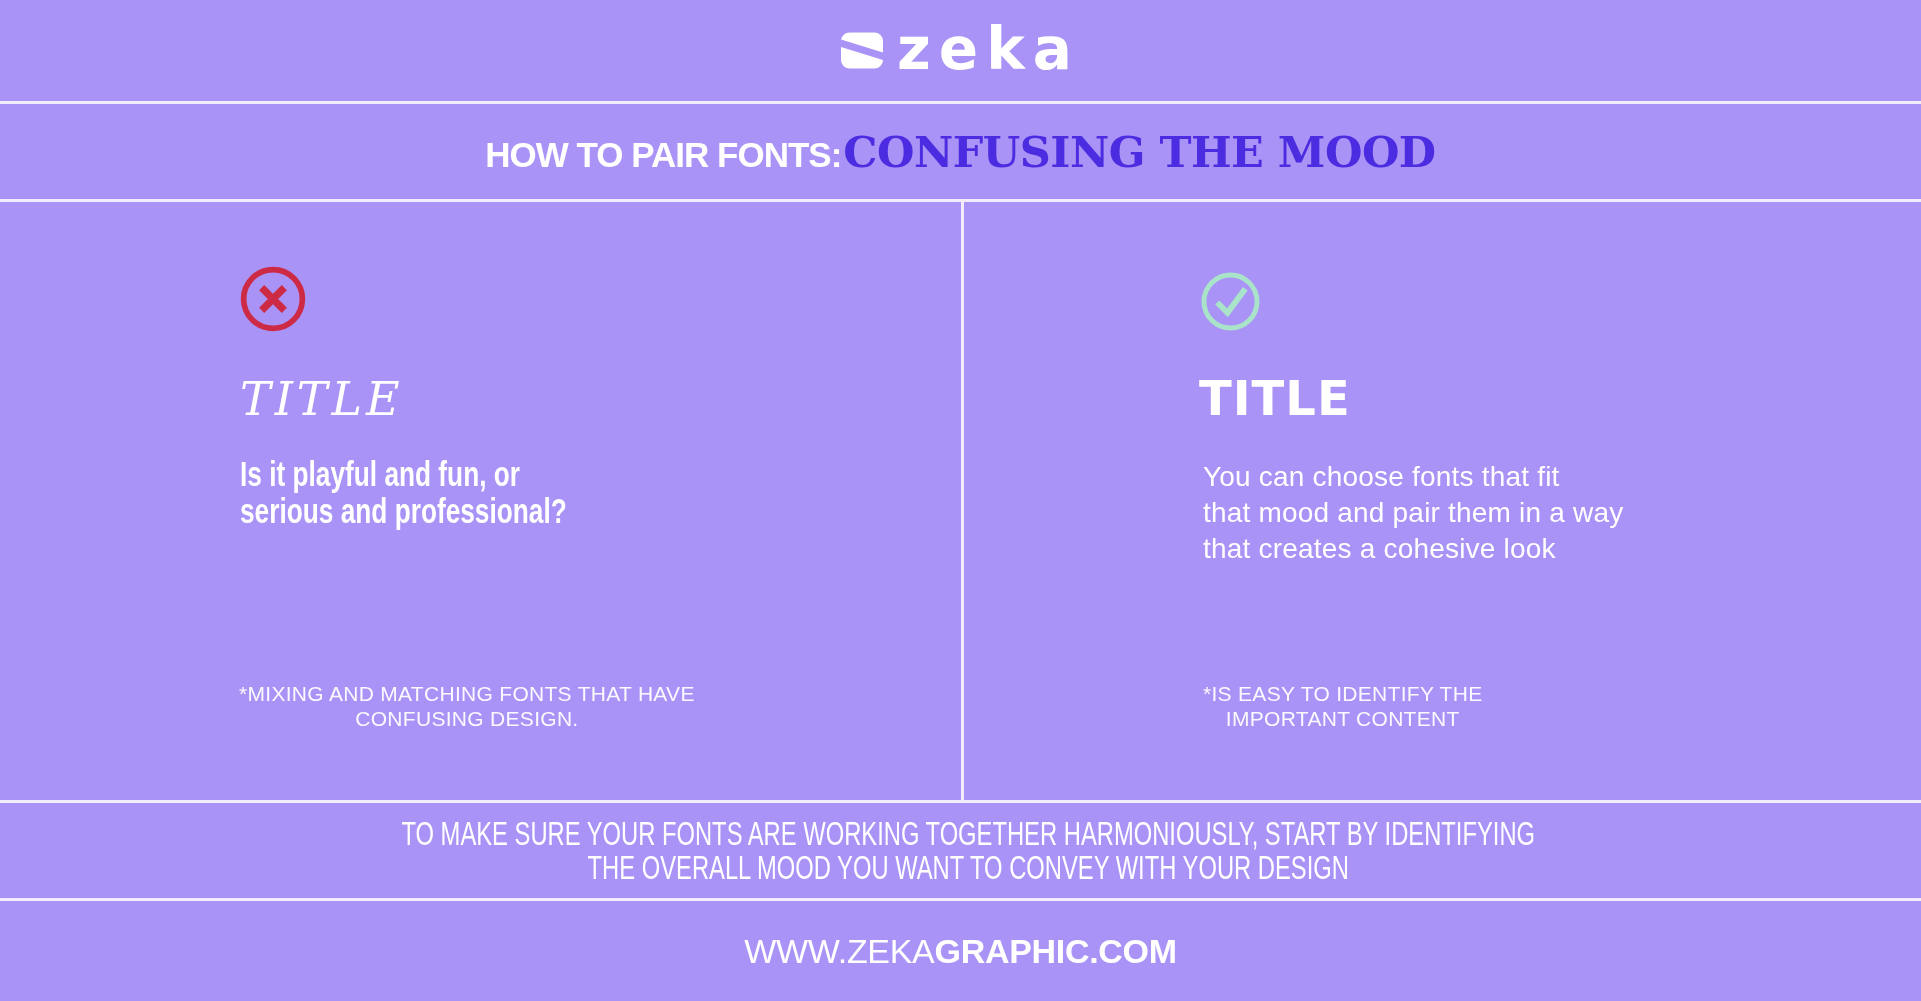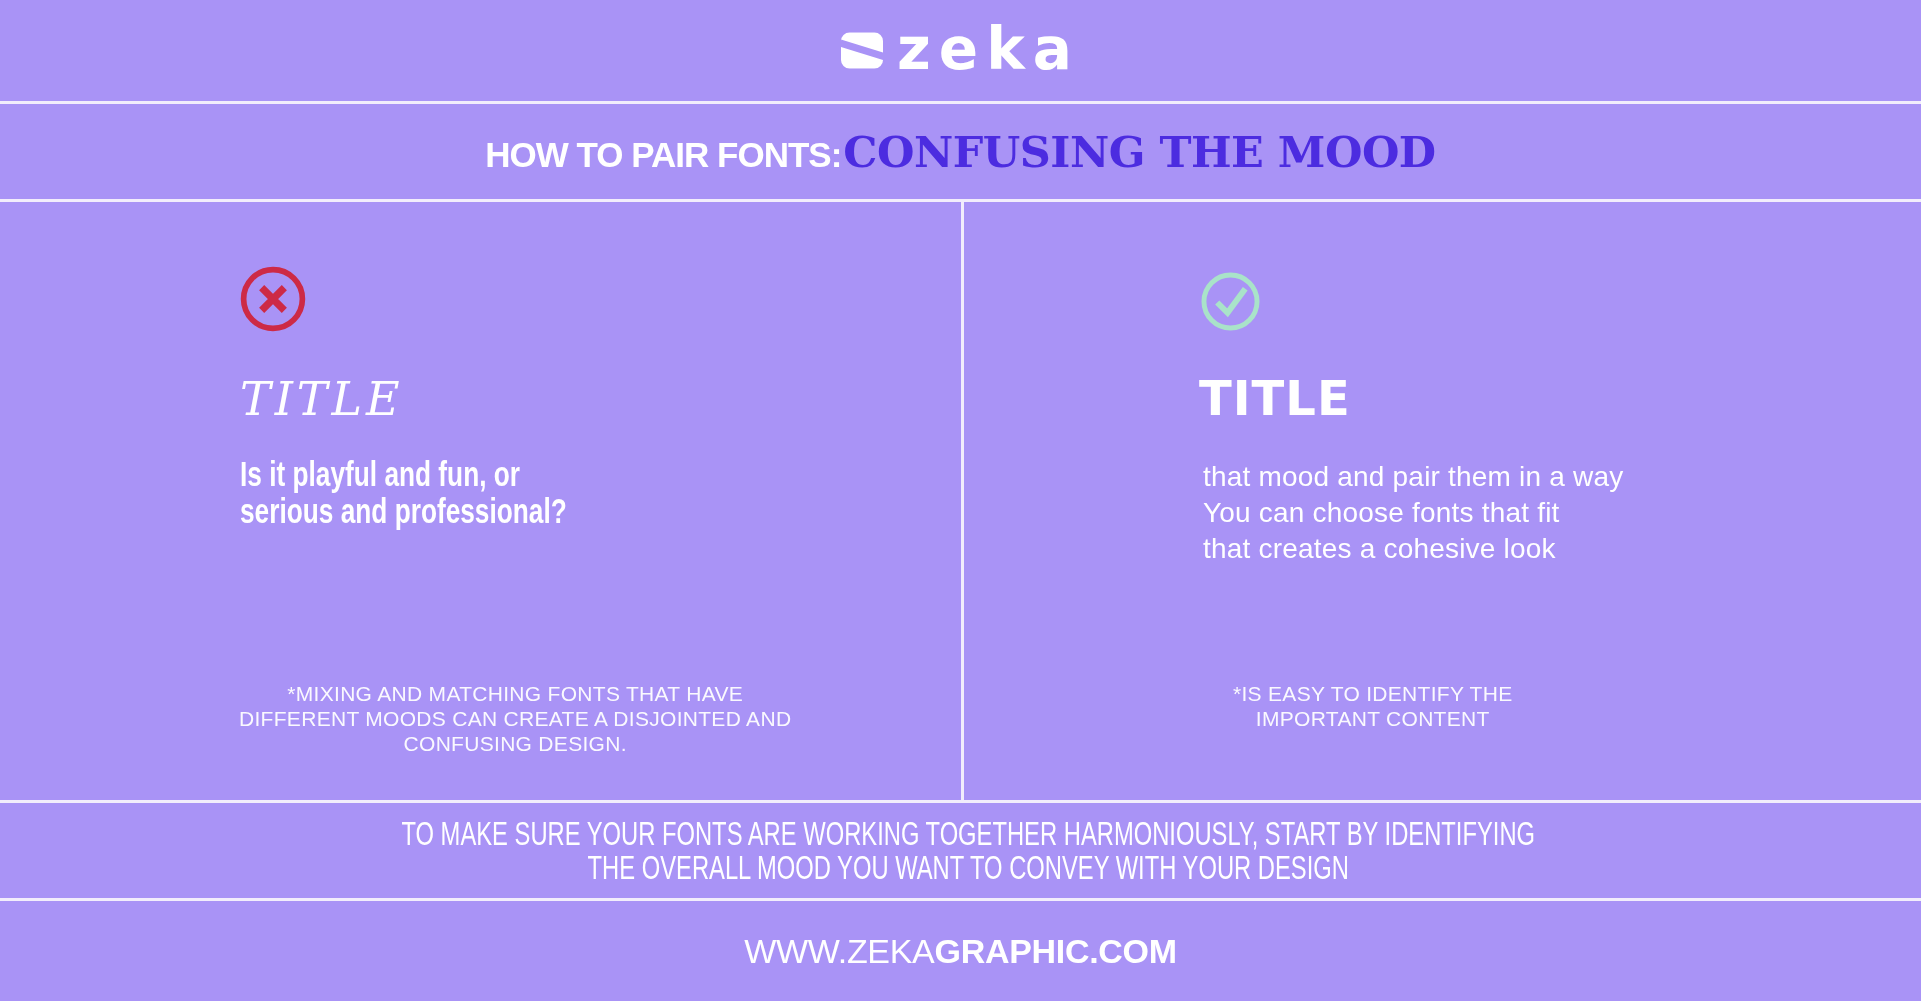--- a/index.html
+++ b/index.html
@@ -70,21 +70,21 @@
     font-size:28px;line-height:36px;letter-spacing:0.2px;white-space:nowrap;
   }
   .col-body span{display:block;}
   .footnote{
     position:absolute;top:479px;
     font-size:21px;line-height:25px;letter-spacing:0.3px;
     color:var(--white);opacity:0.95;white-space:nowrap;text-align:center;
   }
   .footnote span{display:block;}
   .footnote-left{left:239px;}
-  .footnote-right{left:1233px;}
+  .footnote-right{left:1203px;}
 
   
   .summary-band{height:95px;flex-direction:column;padding-left:16px;}
   .summary-text{
     transform:scaleX(0.72);transform-origin:center center;
     font-size:33px;line-height:34px;font-weight:normal;
     text-align:center;white-space:nowrap;
   }
   .summary-text span{display:block;}
 
@@ -136,36 +136,35 @@
 
     <div class="script-title">TITLE</div>
 
     <div class="condensed-heading">
       <span>Is it playful and fun, or</span>
       <span>serious and professional?</span>
     </div>
 
     <div class="footnote footnote-left">
       <span>*MIXING AND MATCHING FONTS THAT HAVE</span>
-      <span>DIFFERENT MOODS CAN CREATE A DISJOINTED AND</span>
       <span>CONFUSING DESIGN.</span>
     </div>
 
     <div class="vline"></div>
 
     <svg class="badge badge-check" viewBox="0 0 60 60" xmlns="http://www.w3.org/2000/svg" aria-hidden="true">
       <circle cx="30" cy="30" r="27" fill="none" stroke="#a9e3c9" stroke-width="5"></circle>
       <path d="M16.5 31 L27 41.5 L45 17" fill="none" stroke="#a9e3c9" stroke-width="6"></path>
     </svg>
 
     <div class="bold-title">TITLE</div>
 
     <div class="col-body">
+      <span>You can choose fonts that fit</span>
       <span>that mood and pair them in a way</span>
-      <span>You can choose fonts that fit</span>
       <span>that creates a cohesive look</span>
     </div>
 
     <div class="footnote footnote-right">
       <span>*IS EASY TO IDENTIFY THE</span>
       <span>IMPORTANT CONTENT</span>
     </div>
 
   </section>
 

